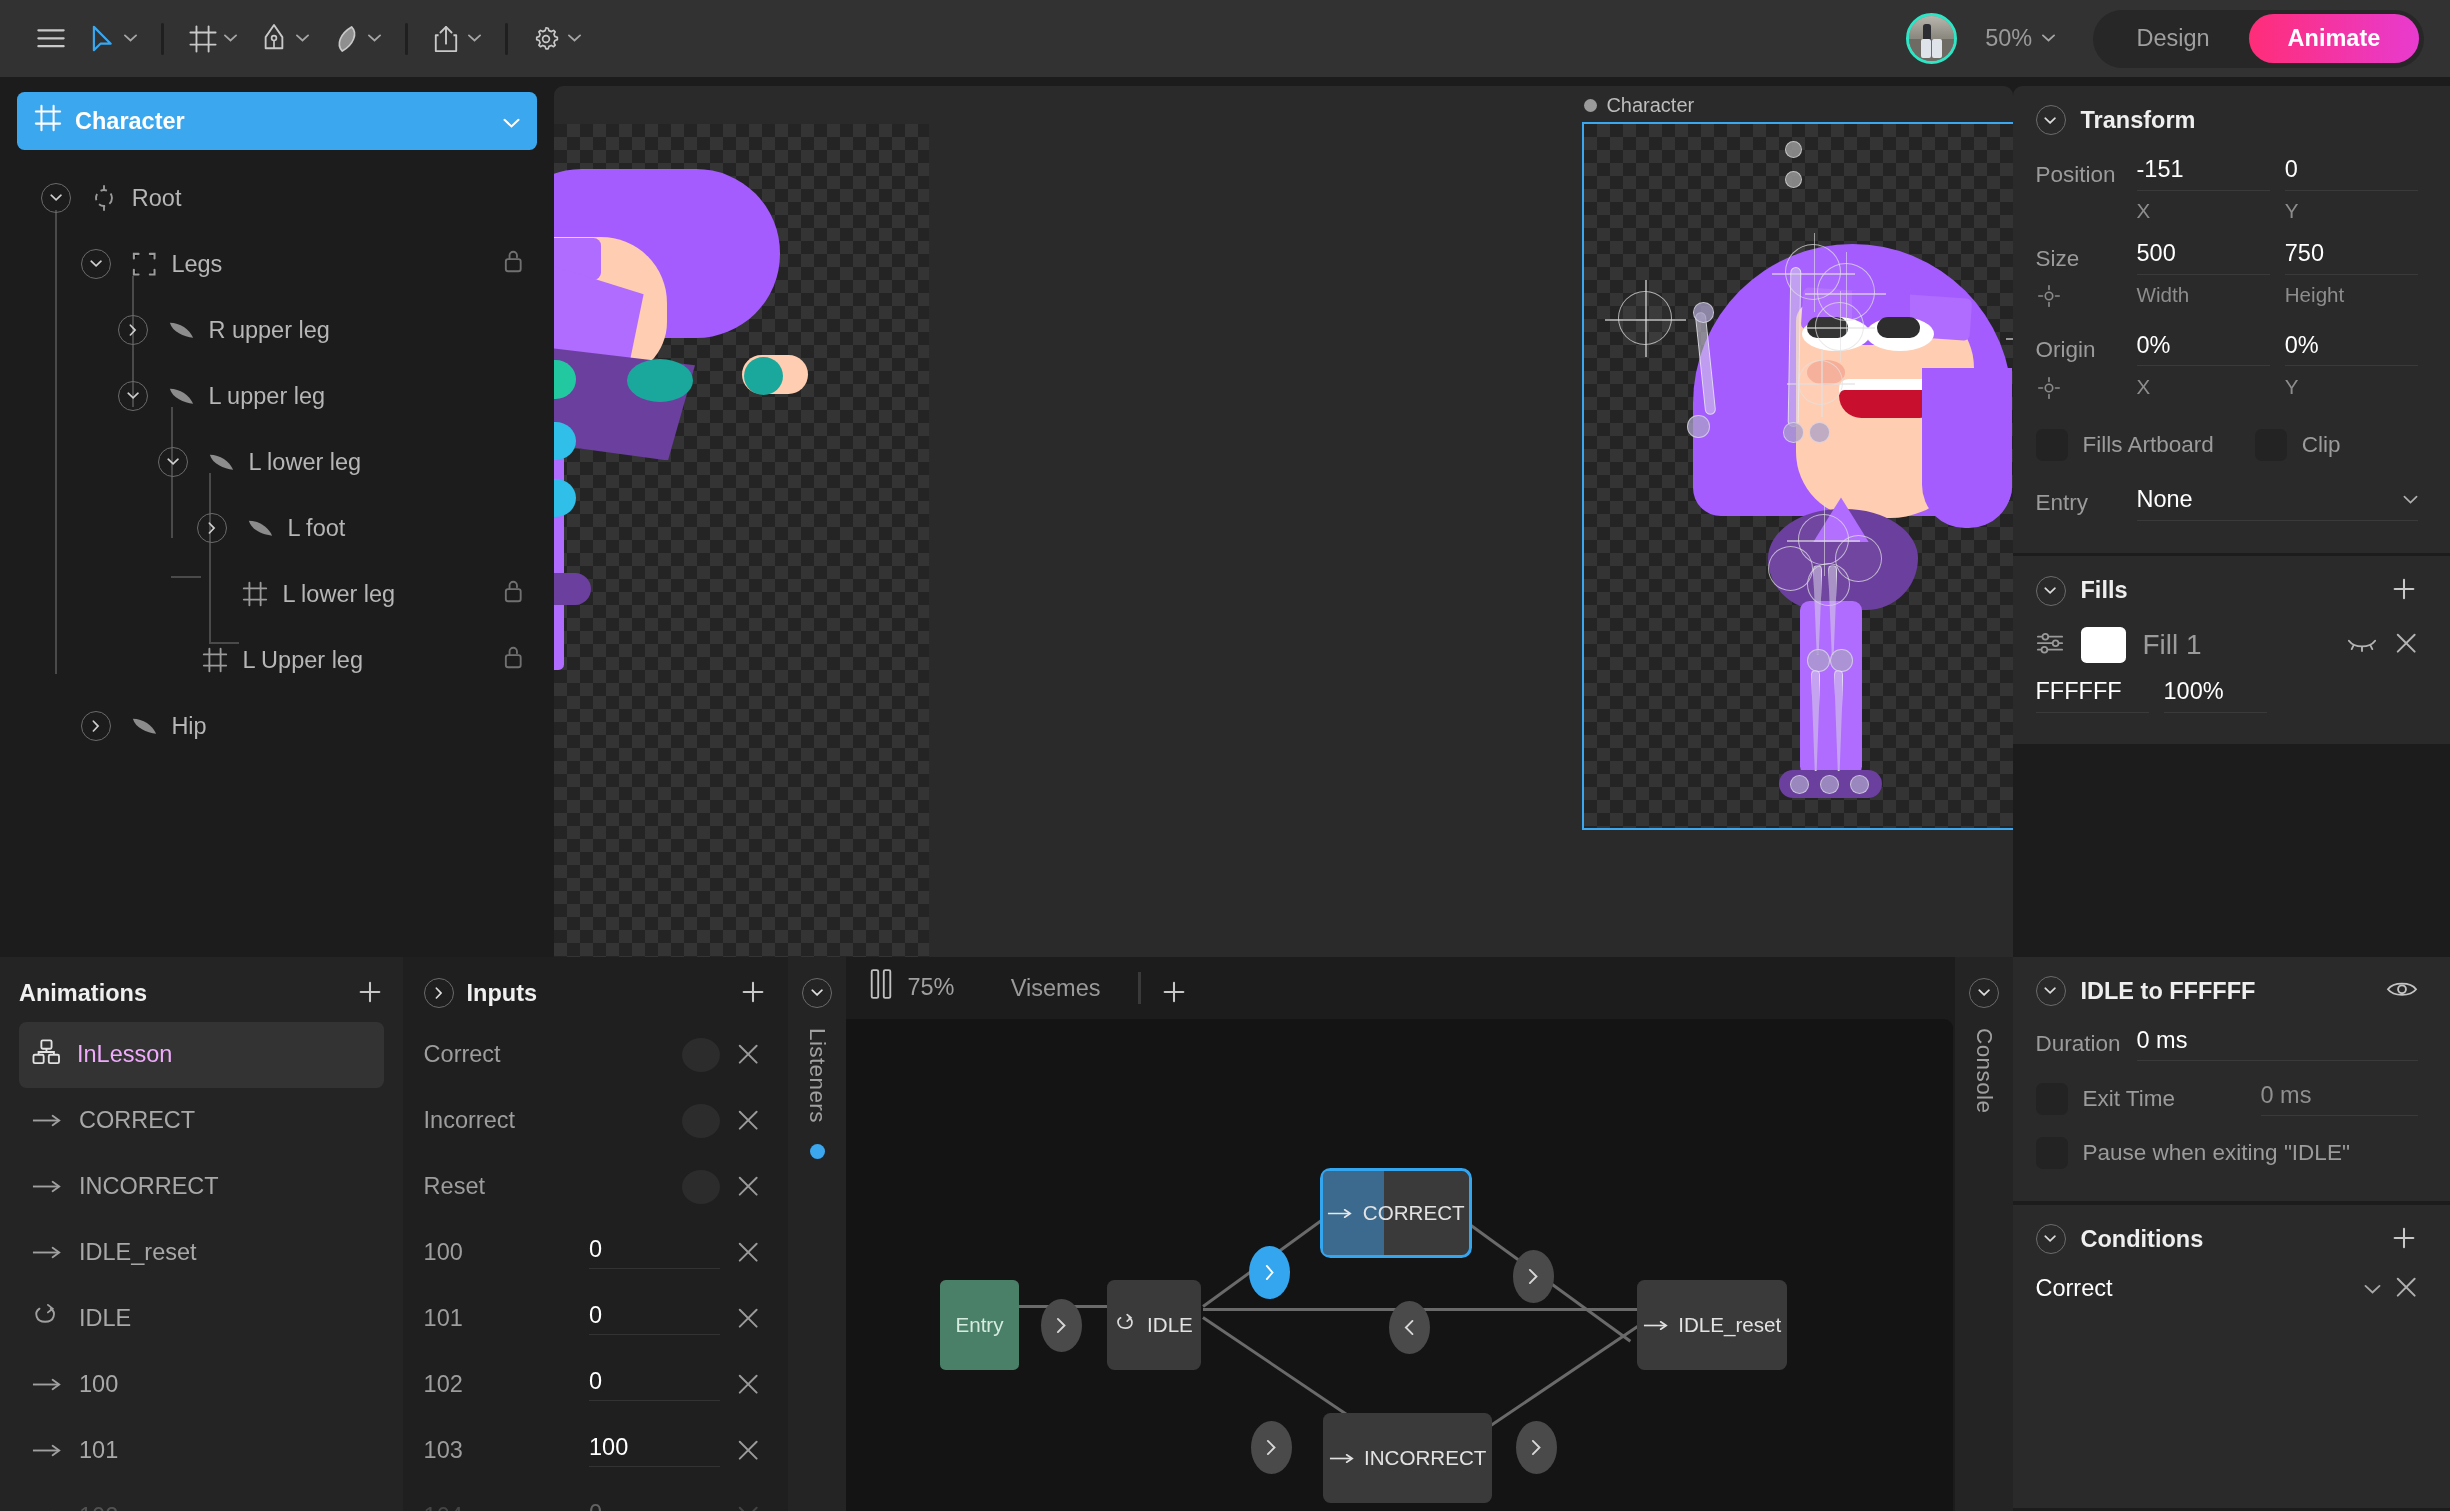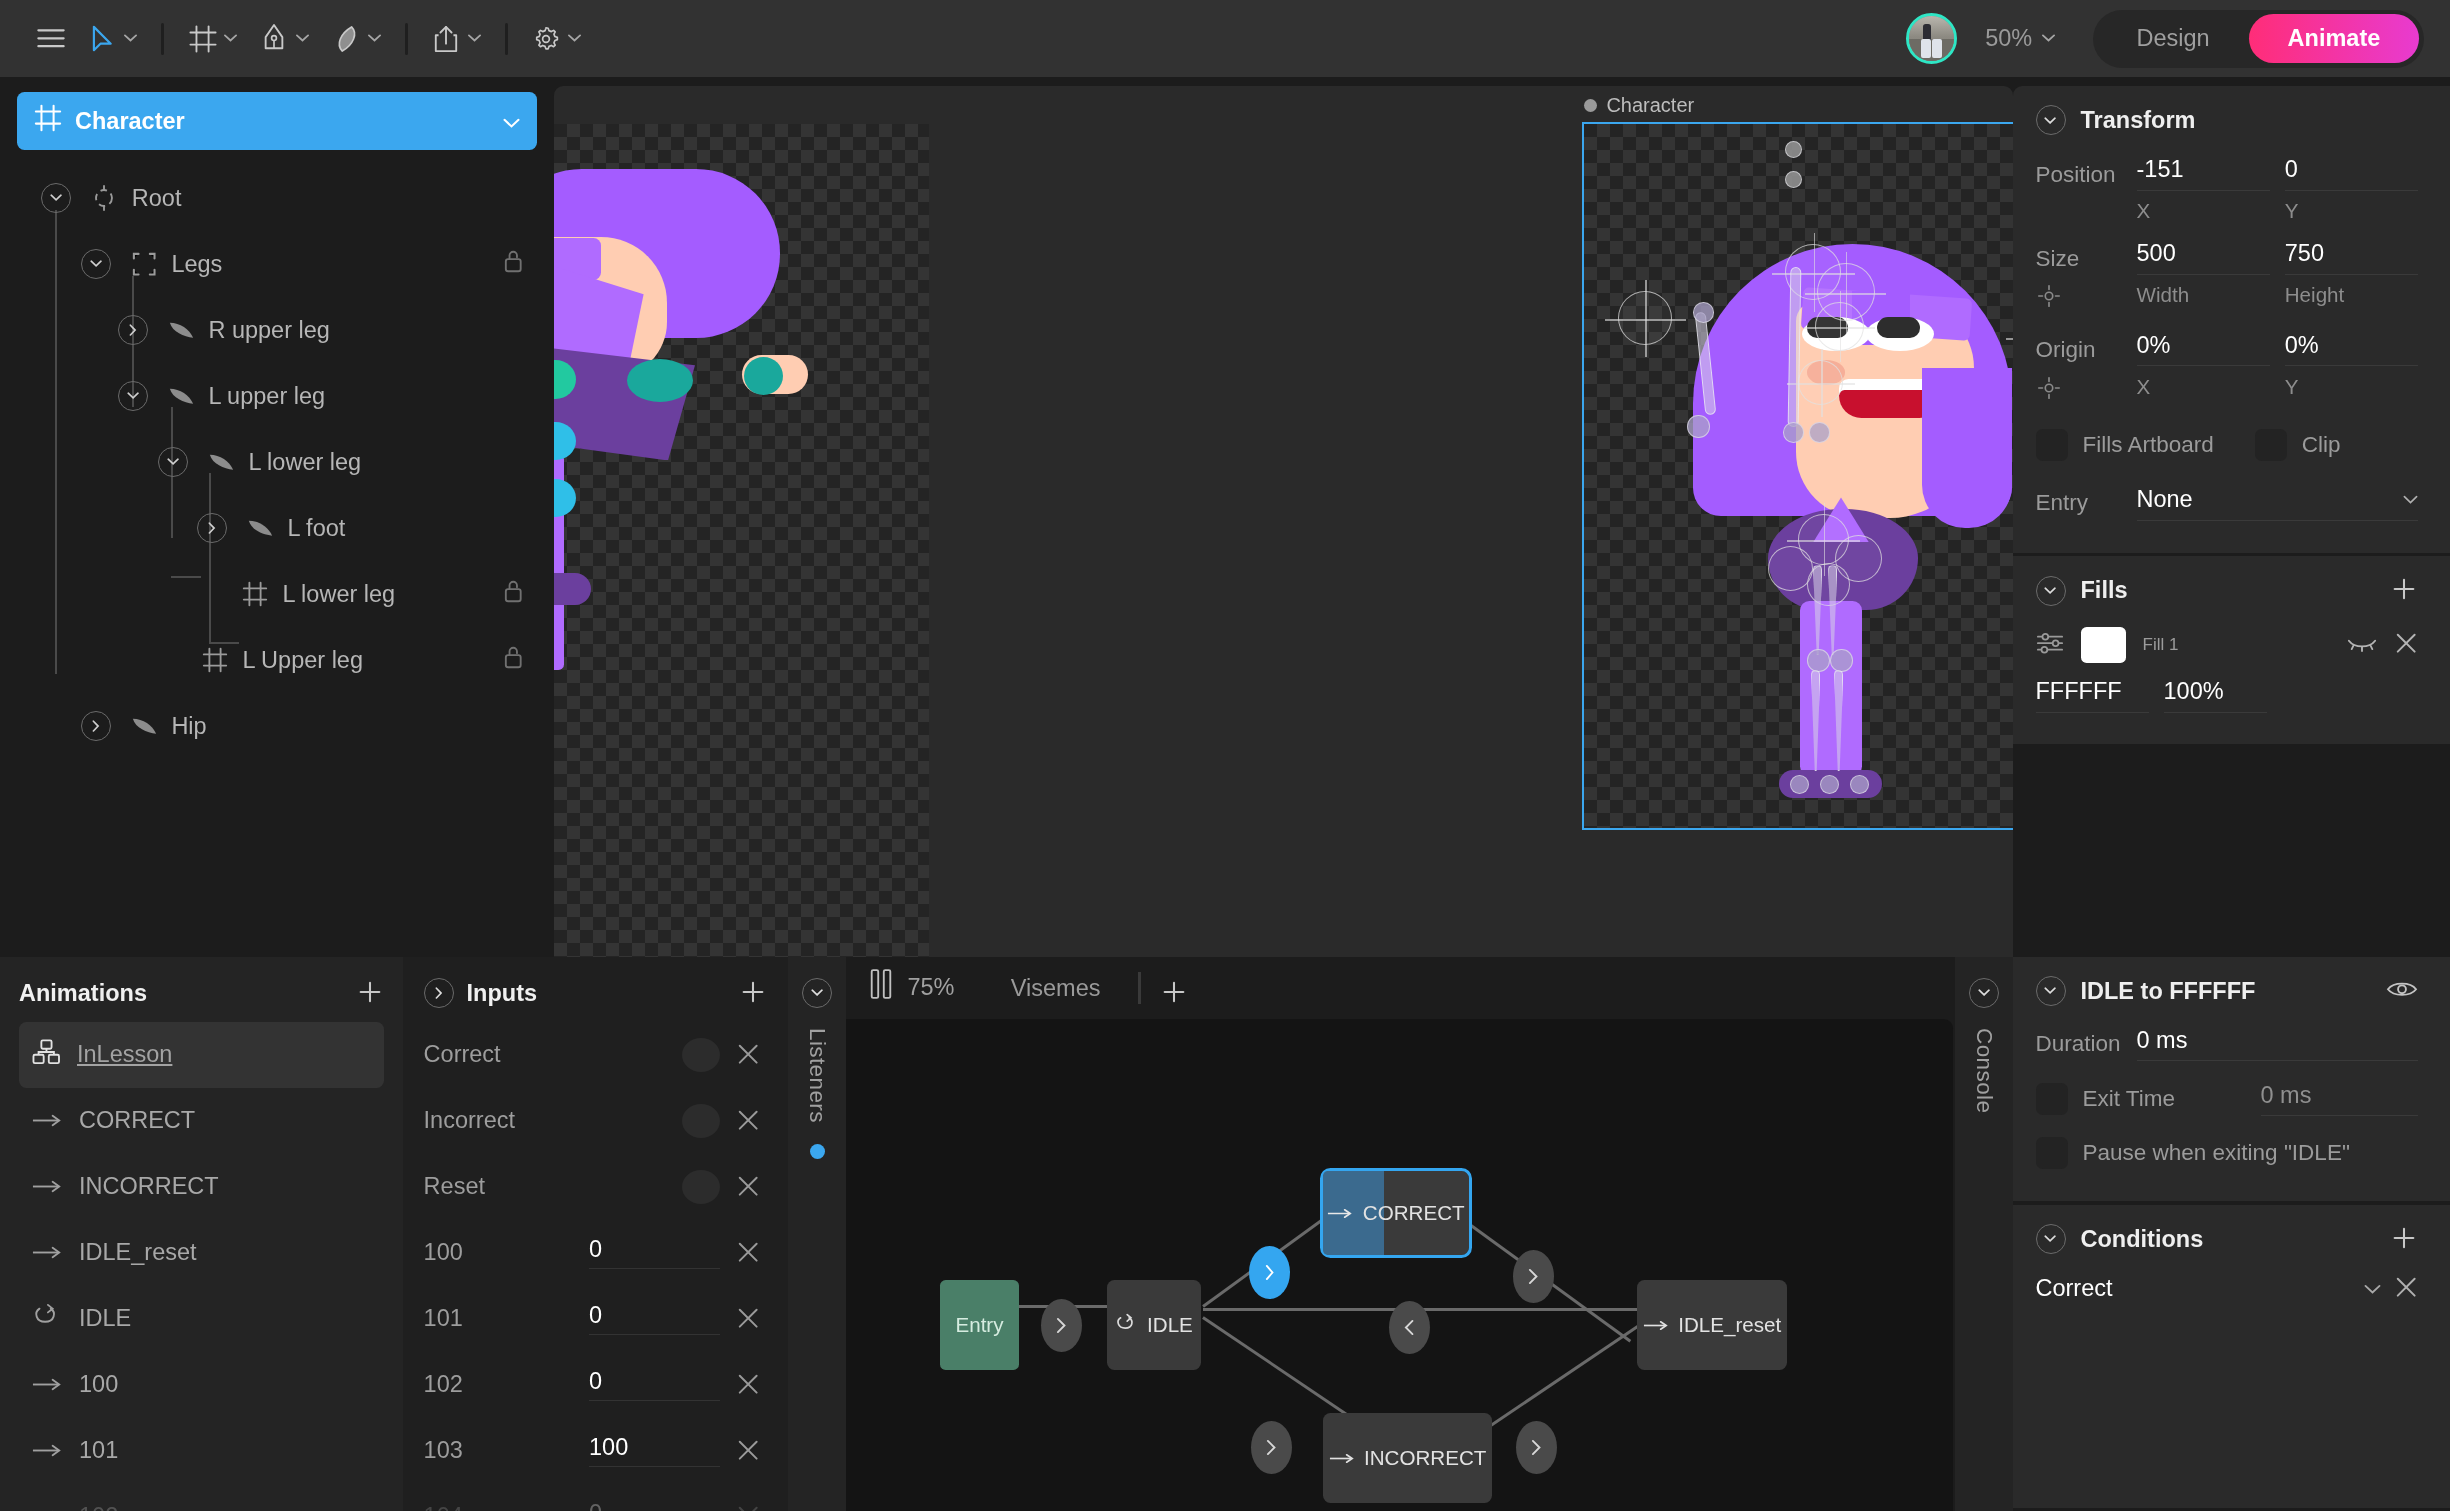--- a/index.html
+++ b/index.html
@@ -140,21 +140,21 @@
 
   
   .bottom { height:555px; flex:0 0 555px; display:flex; background:#1c1c1c; }
   .anims { width:403px; flex:0 0 403px; background:#242424; border-radius:0; padding:20.6px 19px 0 19px; }
   .sec-head { display:flex; align-items:center; margin-bottom:13px; }
   .sec-title { font-size:23.5px; font-weight:700; color:#f0f0f0; }
   .anim-row {
     display:flex; align-items:center; gap:17px; height:66px; padding:0 13px;
     border-radius:7.5px; cursor:pointer; font-size:23.5px; color:#a8a8a8;
   }
-  .anim-row.active { background:#333333; color:#a3a3a3;text-decoration:underline; }
+  .anim-row.active { background:#333333; color:#f0abfc; }
   .inputs { width:385px; flex:0 0 385px; background:#1f1f1f; padding:20.6px 20.6px 0 20.6px; }
   .inp-row { display:flex; align-items:center; height:66px; gap:9.4px; }
   .inp-name { font-size:23.5px; color:#9d9d9d; flex:1; }
   .inp-toggle { width:38px; height:34px; border-radius:50%; background:#2c2c2c; cursor:pointer; }
   .inp-num { width:131px; font-size:23.5px; color:#fff; border-bottom:1.9px solid #333; padding-bottom:5.6px; }
   .inp-x { width:38px; display:flex; align-items:center; justify-content:center; cursor:pointer; }
 
   .vtab {
     width:58px; flex:0 0 58px; background:#242424; display:flex; flex-direction:column;
     align-items:center; padding-top:20.6px; gap:20.6px;
@@ -717,21 +717,21 @@
                   <line x1="2" y1="6" x2="28" y2="6"></line>
                   <line x1="2" y1="13" x2="28" y2="13"></line>
                   <line x1="2" y1="20" x2="28" y2="20"></line>
                   <circle cx="10" cy="6" r="3.1" fill="#2a2a2a"></circle>
                   <circle cx="21" cy="13" r="3.1" fill="#2a2a2a"></circle>
                   <circle cx="9" cy="20" r="3.1" fill="#2a2a2a"></circle>
                 </g>
               </svg>
           </span>
           <span class="swatch"></span>
-          <span style="font-size:17px; color:#9b9b9b">Fill 1</span>
+          <span style="font-size:28px; color:#9b9b9b">Fill 1</span>
           <span style="margin-left:auto">
             <svg width="30" height="17" viewBox="0 0 32 18">
                 <path d="M2 6 C8 14 24 14 30 6" fill="none" stroke="#b4b4b4" stroke-width="2" stroke-linecap="round"></path>
                 <line x1="7" y1="11" x2="5" y2="15" stroke="#b4b4b4" stroke-width="2" stroke-linecap="round"></line>
                 <line x1="16" y1="13" x2="16" y2="17" stroke="#b4b4b4" stroke-width="2" stroke-linecap="round"></line>
                 <line x1="25" y1="11" x2="27" y2="15" stroke="#b4b4b4" stroke-width="2" stroke-linecap="round"></line>
               </svg>
           </span>
           <span>
             <svg width="24.4" height="24.4" viewBox="0 0 26 26">

